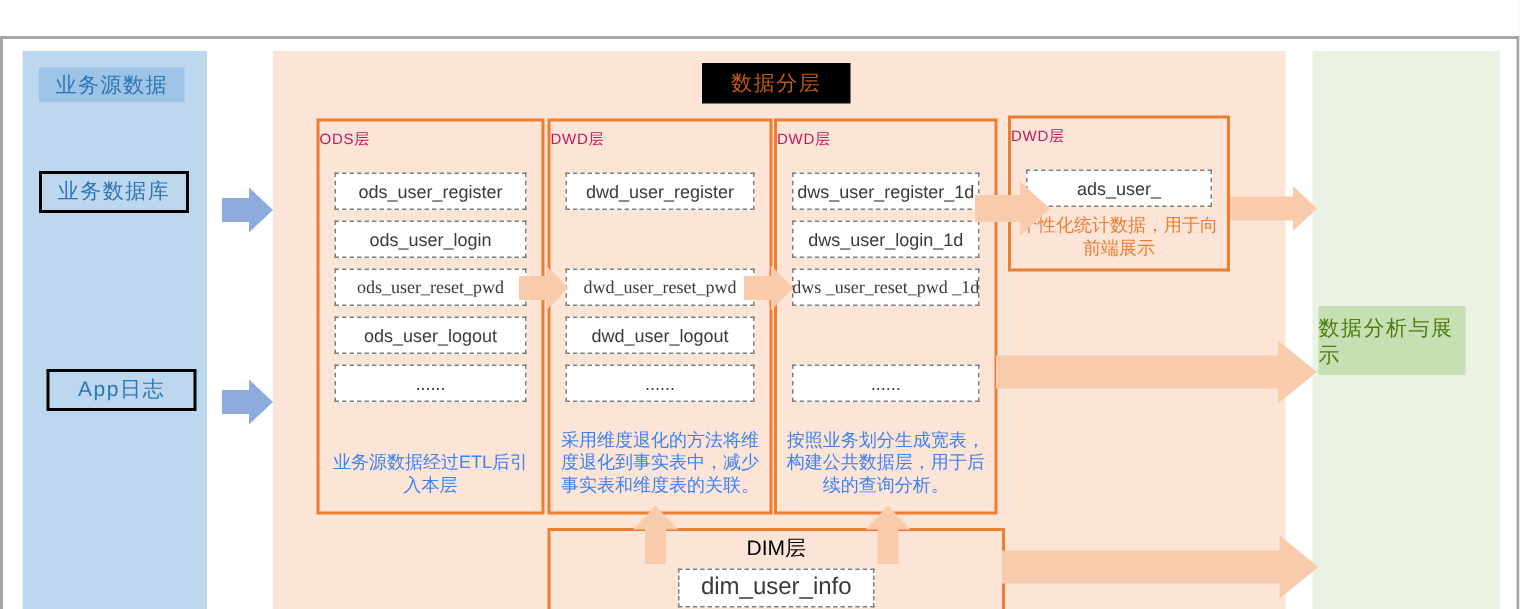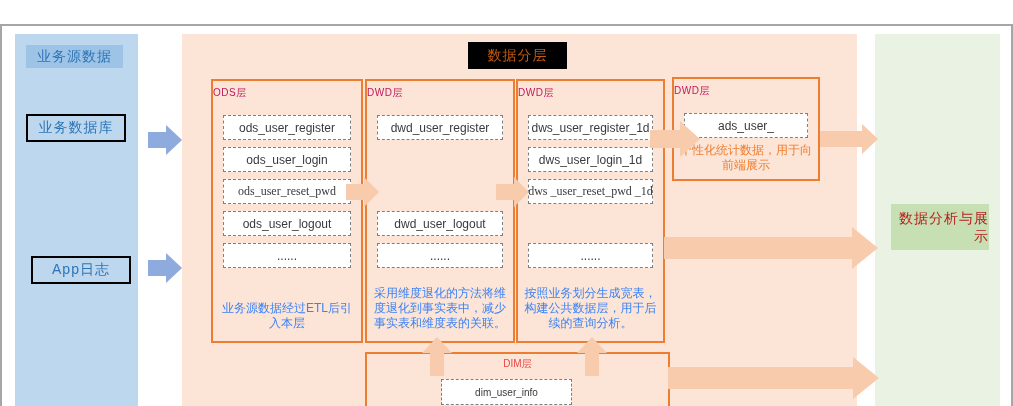--- a/index.html
+++ b/index.html
@@ -3,41 +3,41 @@
 <meta charset="utf-8">
 <style>
   html,body{margin:0;padding:0;background:#fff;font-family:"Liberation Sans","DejaVu Sans",sans-serif;}
   .canvas{position:relative;width:1013px;height:406px;box-sizing:border-box;border:2px solid #a6a6a6;background:#ffffff;overflow:hidden;margin-top:24px;}
   .panel{position:absolute;}
   
   .blue-panel{left:13px;top:8px;width:123px;height:380px;background:#BDD7EE;}
   .blue-header{position:absolute;left:11px;top:11px;width:97px;height:23px;background:#9DC3E6;color:#2E75B6;font-size:14px;display:flex;align-items:center;justify-content:center;letter-spacing:1px;}
   .blue-box{position:absolute;width:96px;height:24px;border:2px solid #000000;color:#2E75B6;font-size:14px;display:flex;align-items:center;justify-content:center;letter-spacing:1px;}
   .blue-box.b1{left:11px;top:80px;}
-  .blue-box.b2{left:16px;top:222px;text-align:center;}
+  .blue-box.b2{left:16px;top:212px;text-align:center;}
   
   .peach-panel{left:180px;top:8px;width:675px;height:380px;background:#FCE4D6;}
   .peach-header{position:absolute;left:466px;top:16px;width:99px;height:27px;background:#000000;color:#C05A11;font-size:14px;display:flex;align-items:center;justify-content:center;letter-spacing:1px;}
   .layer-col{position:absolute;border:2px solid #ED7D31;box-sizing:border-box;z-index:1;}
   .col-ods{left:209px;top:53px;width:152px;height:264px;}
   .col-dwd{left:363px;top:53px;width:150px;height:264px;}
   .col-dws{left:514px;top:53px;width:149px;height:264px;}
   .col-ads{left:670px;top:51px;width:148px;height:104px;}
   .col-title{position:absolute;left:0;right:0;top:5px;text-align:left;color:#be185d;font-size:10px;letter-spacing:0.5px;}
   .tbl{position:absolute;left:10px;right:10px;height:25px;background:#ffffff;border:1px dashed #7f7f7f;box-sizing:border-box;display:flex;align-items:center;justify-content:center;font-size:12px;color:#3a3a3a;white-space:nowrap;}
   .r0{top:34px;} .r1{top:66px;} .r2{top:98px;font-family:Liberation Serif, serif;} .r3{top:130px;} .r4{top:162px;}
   .col-desc{position:absolute;left:5px;right:5px;bottom:10px;text-align:center;color:#3b82f6;font-size:12px;line-height:1.25;}
   .ads-desc{position:absolute;left:5px;right:5px;top:64px;text-align:center;color:#ED7D31;font-size:12px;line-height:1.25;}
   
   .dim-box{position:absolute;left:363px;top:326px;width:305px;height:56px;border:2px solid #ED7D31;box-sizing:border-box;z-index:1;}
-  .dim-title{position:absolute;left:0;right:0;top:3px;text-align:center;color:#ef4444;font-size:10px;}
-  .dim-tbl{position:absolute;left:74px;top:25px;width:131px;height:26px;background:#fff;border:1px dashed #7f7f7f;box-sizing:border-box;display:flex;align-items:center;justify-content:center;font-size:10px;color:#3a3a3a;}
+  .dim-title{position:absolute;left:0;right:0;top:3px;text-align:center;color:#000000;font-size:14px;}
+  .dim-tbl{position:absolute;left:85px;top:25px;width:131px;height:26px;background:#fff;border:1px dashed #7f7f7f;box-sizing:border-box;display:flex;align-items:center;justify-content:center;font-size:16px;color:#3a3a3a;}
   
   .green-panel{left:873px;top:8px;width:125px;height:380px;background:#EAF2E3;}
-  .green-box{position:absolute;left:16px;top:170px;width:98px;height:46px;background:#C6E0B4;color:#b91c1c;font-size:14px;display:flex;align-items:center;justify-content:center;text-align:right;line-height:1.3;letter-spacing:1px;}
+  .green-box{position:absolute;left:4px;top:170px;width:98px;height:46px;background:#C6E0B4;color:#4d7c0f;font-size:14px;display:flex;align-items:center;justify-content:center;text-align:left;line-height:1.3;letter-spacing:1px;}
   
   .arrow{position:absolute;z-index:2;}
   .arrow svg{display:block;}
   .blue-fill{fill:#8FAADC;}
   .orange-fill{fill:#F8CBAD;}
 </style>
 </head>
 <body>
 
 <div class="canvas">
@@ -68,20 +68,21 @@
     <div class="tbl r1">ods_user_login</div>
     <div class="tbl r2">ods_user_reset_pwd</div>
     <div class="tbl r3">ods_user_logout</div>
     <div class="tbl r4">......</div>
     <div class="col-desc">业务源数据经过ETL后引入本层</div>
   </div>
 
   <div class="layer-col col-dwd">
     <div class="col-title">DWD层</div>
     <div class="tbl r0">dwd_user_register</div>
+    <div class="tbl r2">dwd_user_reset_pwd</div>
     <div class="tbl r3">dwd_user_logout</div>
     <div class="tbl r4">......</div>
     <div class="col-desc">采用维度退化的方法将维度退化到事实表中，减少事实表和维度表的关联。</div>
   </div>
 
   <div class="layer-col col-dws">
     <div class="col-title">DWD层</div>
     <div class="tbl r0">dws_user_register_1d</div>
     <div class="tbl r1">dws_user_login_1d</div>
     <div class="tbl r2">dws _user_reset_pwd _1d</div>

